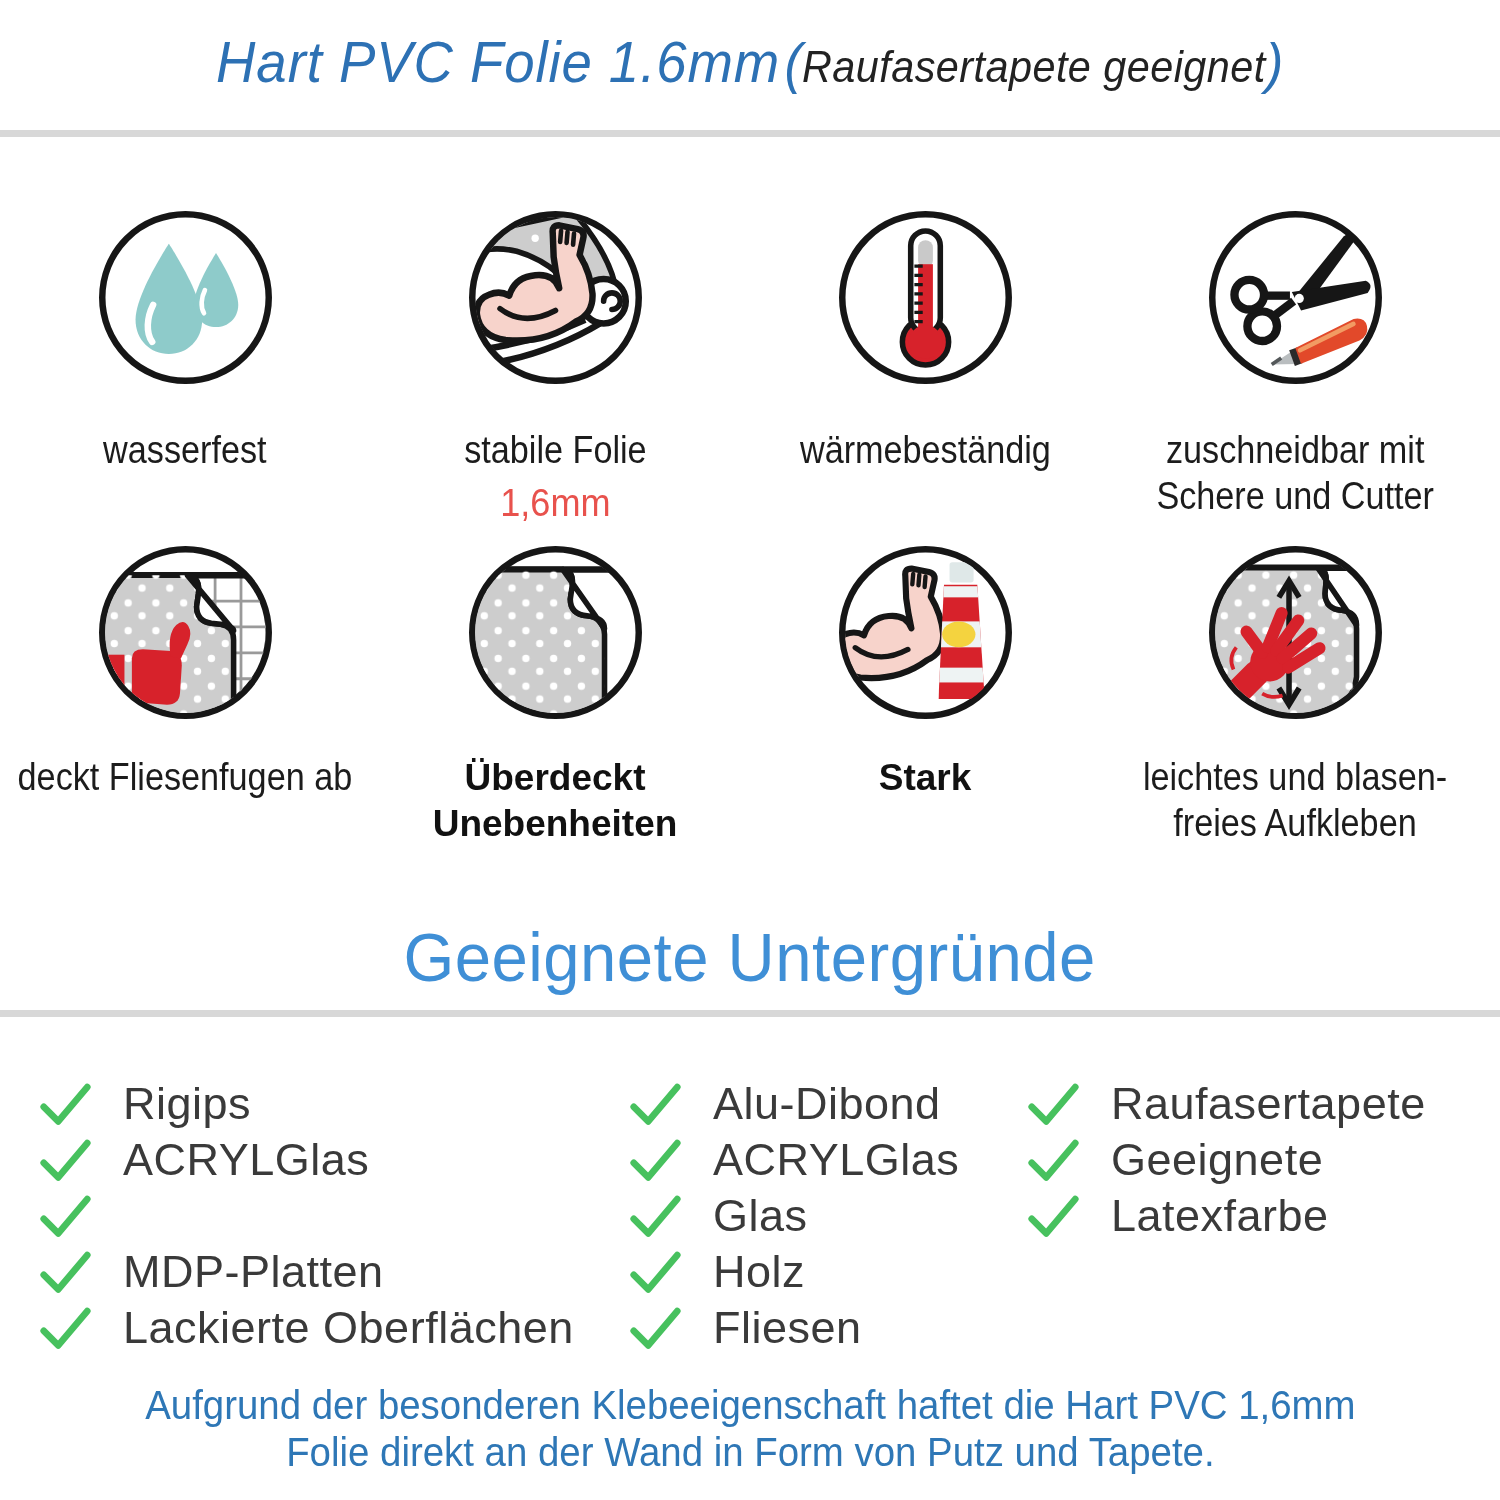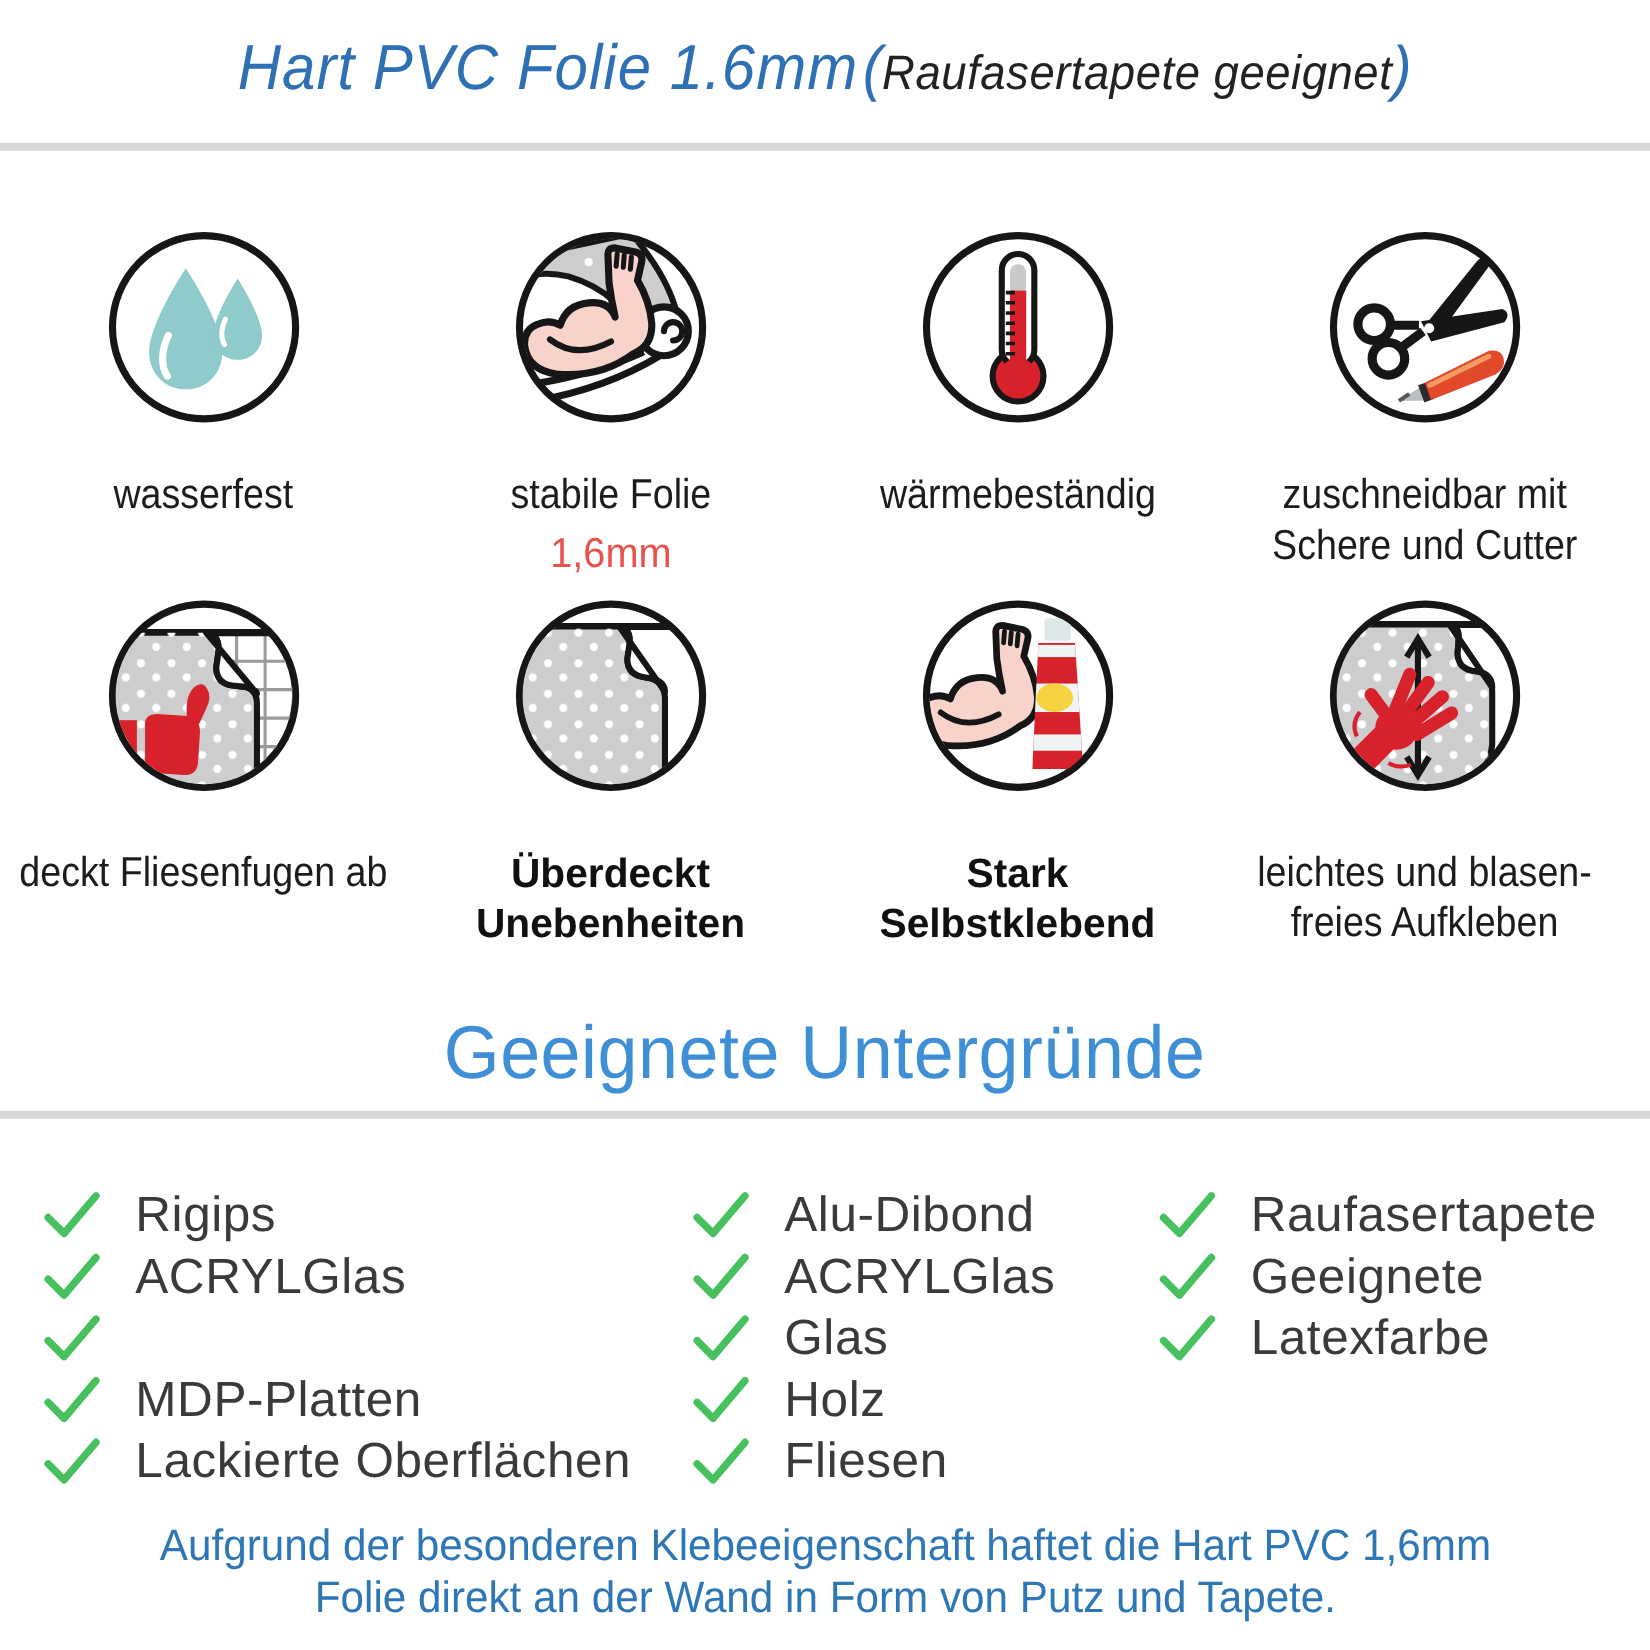--- a/index.html
+++ b/index.html
@@ -19,32 +19,32 @@
   .t-sub{color:#222;font-size:44px;letter-spacing:0.5px;}
 
   .hr{position:absolute;left:0;width:1500px;height:7px;background:var(--divider-gray);}
   #hr1{top:130px;} #hr2{top:1010px;}
 
   .feat-row{position:absolute;left:0;width:1480px;display:flex;}
   #row1{top:205px;} #row2{top:540px;}
   .feat{width:370px;display:flex;flex-direction:column;align-items:center;}
   .feat svg.icon{width:185px;height:185px;flex:none;}
   .lblwrap{margin-top:38px;text-align:center;}
-  #row2 .lblwrap{margin-top:46px;}
+  #row2 .lblwrap{margin-top:30px;}
   .lbl{font-size:38px;color:#1c1c1c;line-height:1.2;white-space:nowrap;transform:scaleX(0.9);transform-origin:center;}
   .lbl.bold{font-weight:bold;transform:none;font-size:37px;line-height:1.25;color:#111;}
   .sub{margin-top:8px;font-size:38px;color:var(--label-red);text-align:center;transform:scaleX(0.95);}
 
   .heading{position:absolute;top:918px;left:0;width:1500px;text-align:center;
            font-size:68px;color:var(--heading-blue);letter-spacing:0.5px;}
   .heading-inner{display:inline-block;transform:scaleX(0.96);}
 
   .cols{position:absolute;top:1076px;left:0;width:1279px;height:290px;}
   .col{position:absolute;top:0;}
-  #col1{left:38px;} #col2{left:628px;} #col3{left:1052px;text-align:right;}
+  #col1{left:38px;} #col2{left:628px;} #col3{left:1026px;text-align:right;}
   .check-item{display:flex;align-items:center;height:56px;}
   .check-item svg{width:55px;height:44px;margin-right:30px;flex:none;}
   .check-item span{font-size:45px;color:#3a3a3a;white-space:nowrap;letter-spacing:0.5px;}
 
   .footer{position:absolute;top:1382px;left:0;width:1500px;text-align:center;
           color:var(--footer-blue);font-size:40px;line-height:1.18;}
   .footer .f-inner{display:inline-block;transform:scaleX(0.96);}
 </style>
 </head>
 <body>
@@ -226,21 +226,20 @@
             <rect x="110" y="44" width="60" height="132" fill="var(--accent-red)"></rect>
             <rect x="110" y="50" width="60" height="12" fill="#eef3f3"></rect>
             <rect x="110" y="88" width="60" height="28" fill="#eef3f3"></rect>
             <rect x="110" y="138" width="60" height="16" fill="#eef3f3"></rect>
             <ellipse cx="136" cy="102" rx="18" ry="14" fill="#f4d33f"></ellipse>
           </g>
         </g>
       </svg>
       <div class="lblwrap">
         <div class="lbl bold">Stark</div>
-        <div class="lbl bold">Selbstklebend</div>
       </div>
     </div>
 
     <div class="feat">
       <svg class="icon" viewBox="0 0 200 200">
         <defs>
           <clipPath id="c8">
               <circle cx="100" cy="100" r="87"></circle>
             </clipPath>
           <pattern id="dots8" patternUnits="userSpaceOnUse" width="30" height="30">

